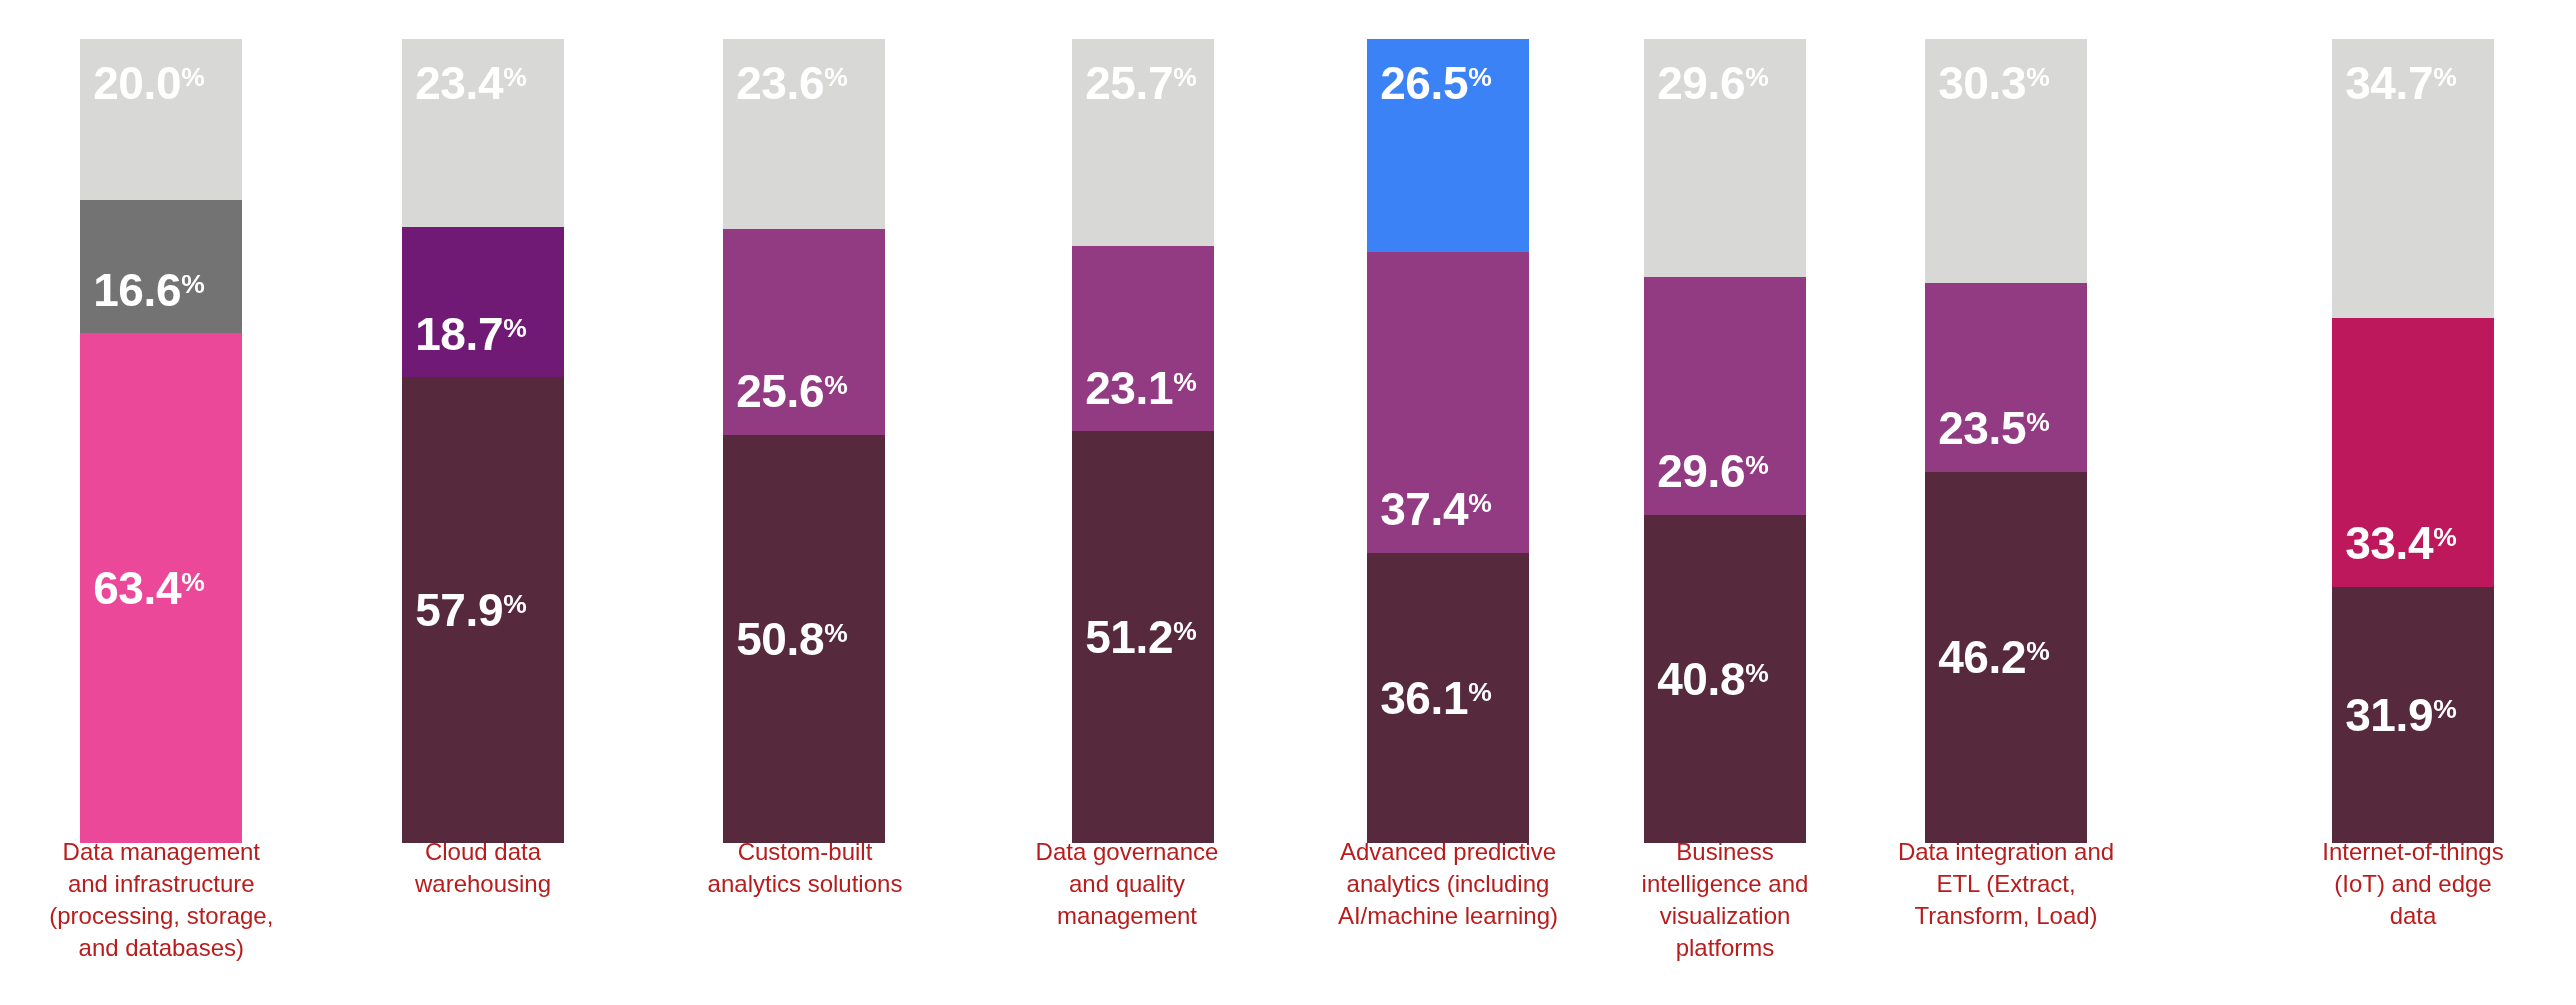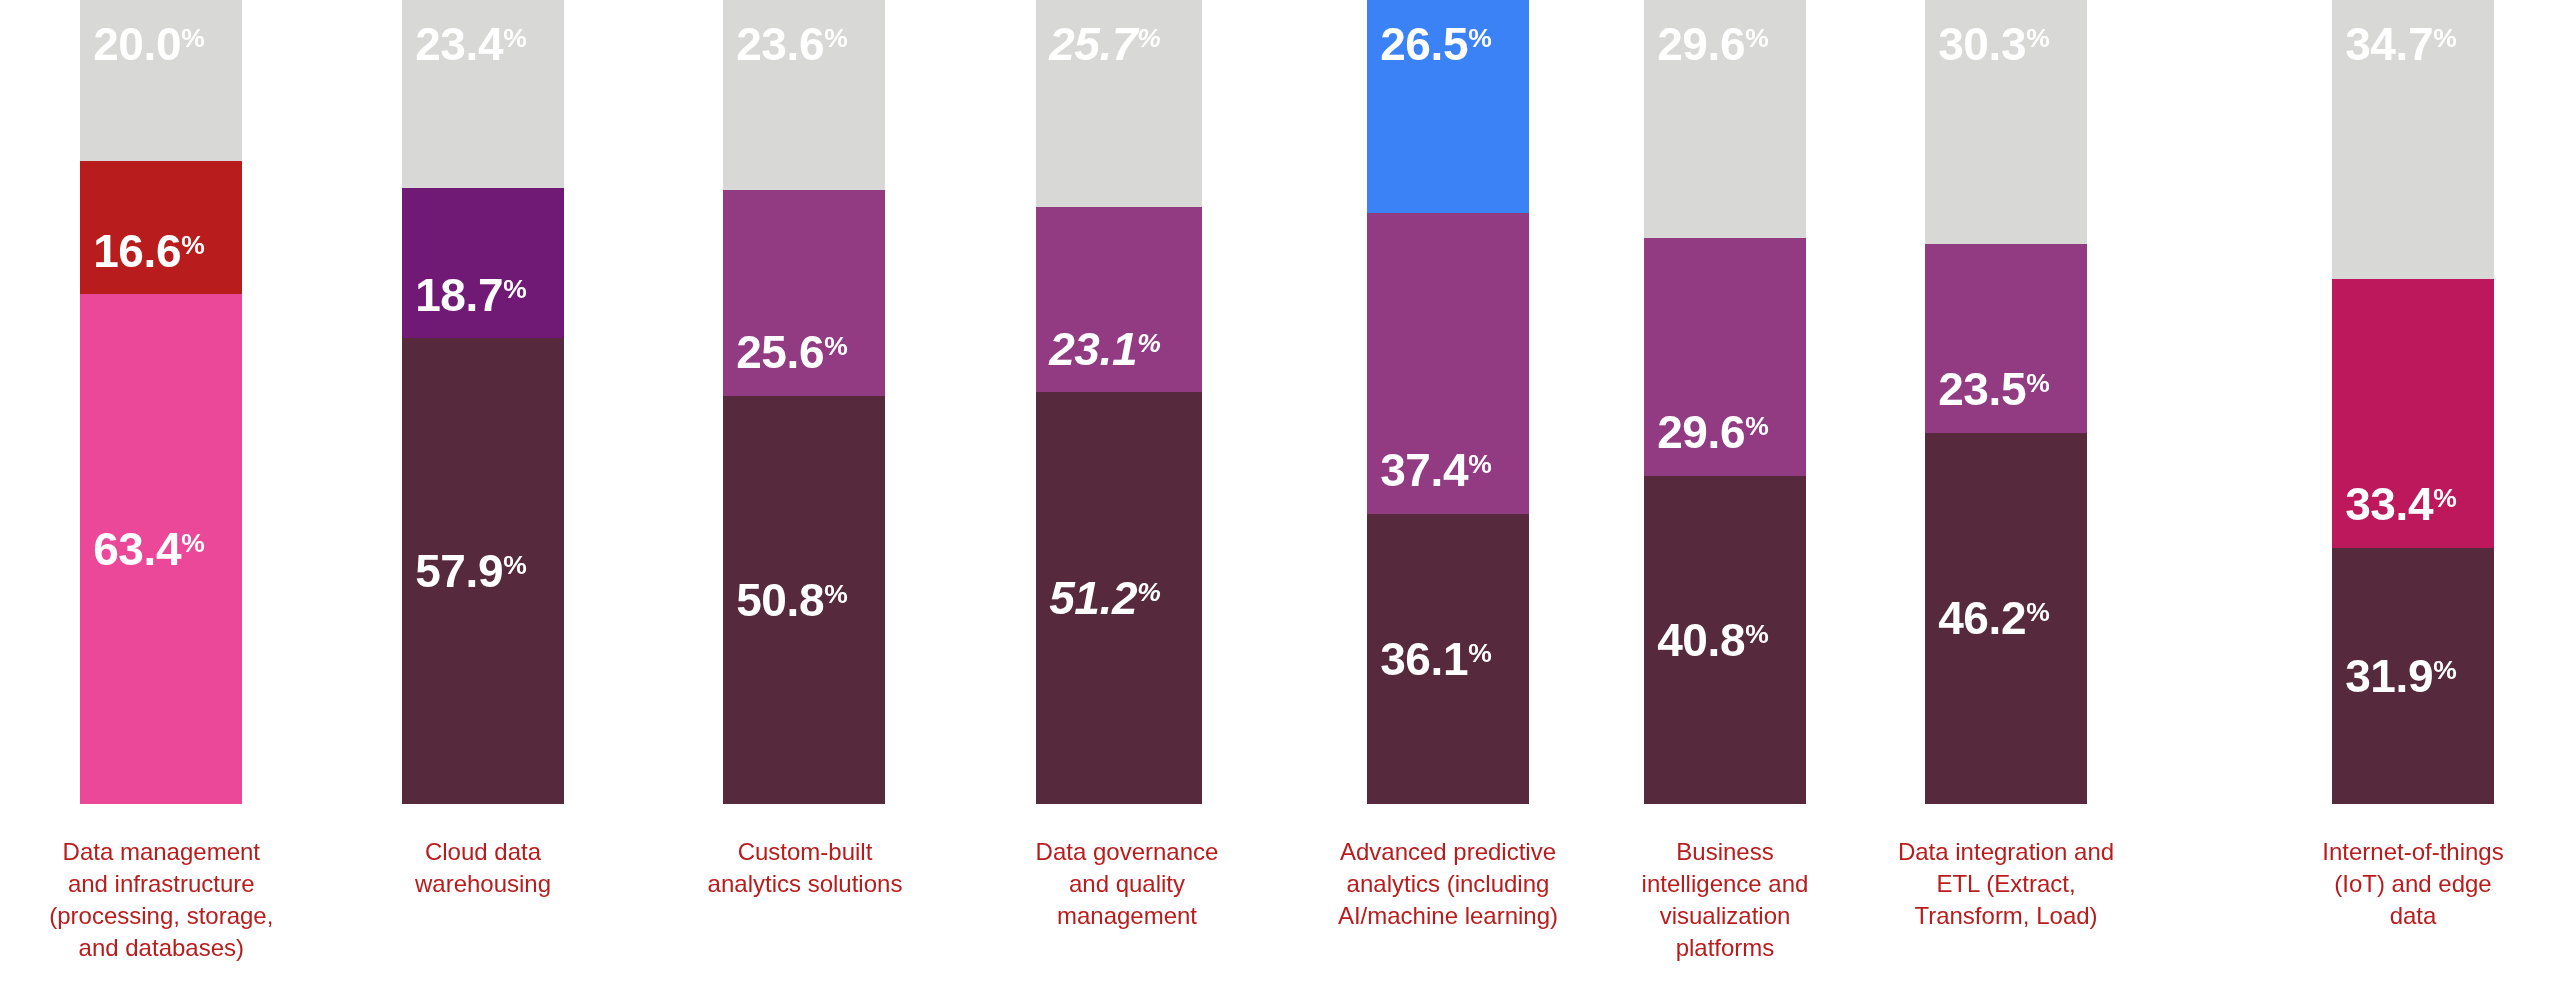--- a/index.html
+++ b/index.html
@@ -33,21 +33,21 @@
     height: 804px;
     display: flex;
     flex-direction: column;
   }
   .segment {
     position: relative;
     width: 100%;
     box-sizing: border-box;
     overflow: visible;
   }
-  .seg-top    { background: #d8d8d7; }
+  .seg-top    { background: #d8d8d7; margin-top: 39px; }
   .seg-middle { background: #923b83; }
   .seg-bottom { background: #56293d; }
 
   .seg-label {
     position: absolute;
     left: 13.2px;
     color: #ffffff;
     font-weight: bold;
     line-height: 1;
     white-space: nowrap;
@@ -89,21 +89,21 @@
 </head>
 <body>
 
 <div id="chart-root">
 
   <div class="plot-area">
       <div class="bar-column" style="left: 80px; width: 162px;">
         <div class="segment seg-top" style="flex: 0 0 20%; background: rgb(216, 216, 215);">
           <span class="seg-label">20.0<span class="pct-sign">%</span></span>
         </div>
-        <div class="segment seg-middle" style="flex: 0 0 16.6%; background: #b91c1c;">
+        <div class="segment seg-middle" style="flex: 0 0 16.6%; background: #737373;">
           <span class="seg-label">16.6<span class="pct-sign">%</span></span>
         </div>
         <div class="segment seg-bottom" style="flex: 0 0 63.4%; background: #ec4899;">
           <span class="seg-label">63.4<span class="pct-sign">%</span></span>
         </div>
       </div>
       <div class="bar-column" style="left: 402px; width: 162px;">
         <div class="segment seg-top" style="flex: 0 0 23.4%; background: rgb(216, 216, 215);">
           <span class="seg-label">23.4<span class="pct-sign">%</span></span>
         </div>
@@ -118,21 +118,21 @@
         <div class="segment seg-top" style="flex: 0 0 23.6%; background: rgb(216, 216, 215);">
           <span class="seg-label">23.6<span class="pct-sign">%</span></span>
         </div>
         <div class="segment seg-middle" style="flex: 0 0 25.6%; background: rgb(146, 59, 131);">
           <span class="seg-label">25.6<span class="pct-sign">%</span></span>
         </div>
         <div class="segment seg-bottom" style="flex: 0 0 50.8%; background: rgb(86, 41, 61);">
           <span class="seg-label">50.8<span class="pct-sign">%</span></span>
         </div>
       </div>
-      <div class="bar-column" style="left: 1036px; width: 166px; font-style: italic;">
+      <div class="bar-column" style="left: 1072px; width: 142px;">
         <div class="segment seg-top" style="flex: 0 0 25.7%; background: rgb(216, 216, 215);">
           <span class="seg-label">25.7<span class="pct-sign">%</span></span>
         </div>
         <div class="segment seg-middle" style="flex: 0 0 23.1%; background: rgb(146, 59, 131);">
           <span class="seg-label">23.1<span class="pct-sign">%</span></span>
         </div>
         <div class="segment seg-bottom" style="flex: 0 0 51.2%; background: rgb(86, 41, 61);">
           <span class="seg-label">51.2<span class="pct-sign">%</span></span>
         </div>
       </div>

